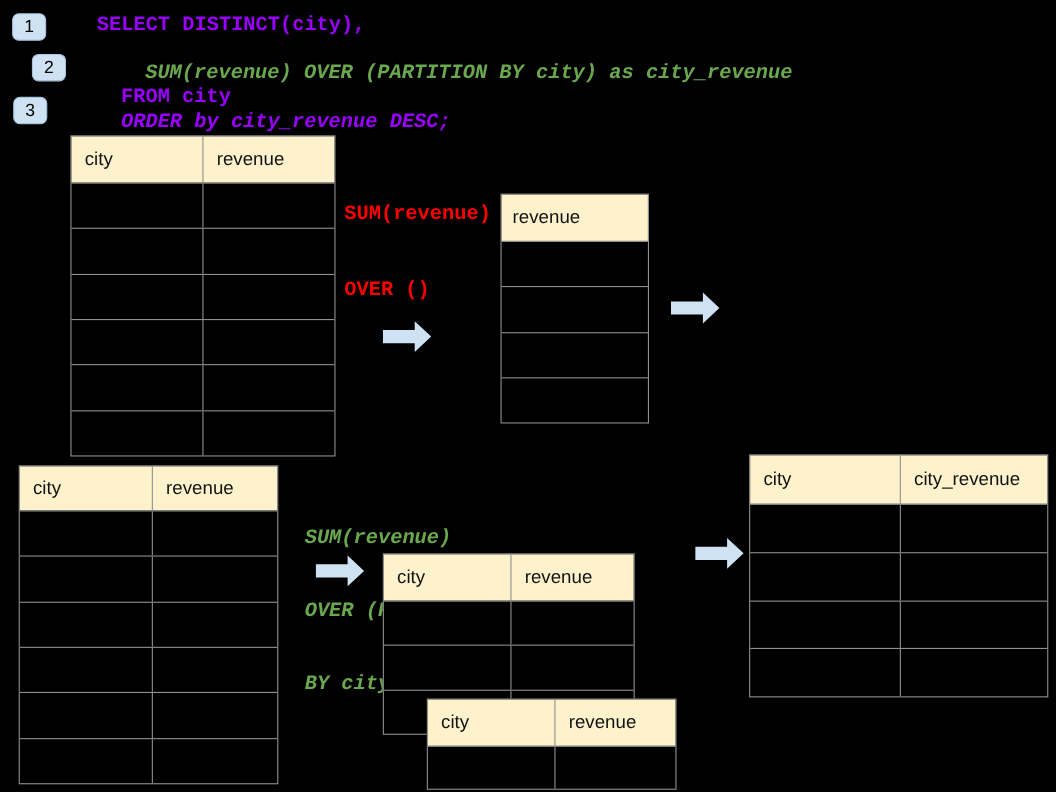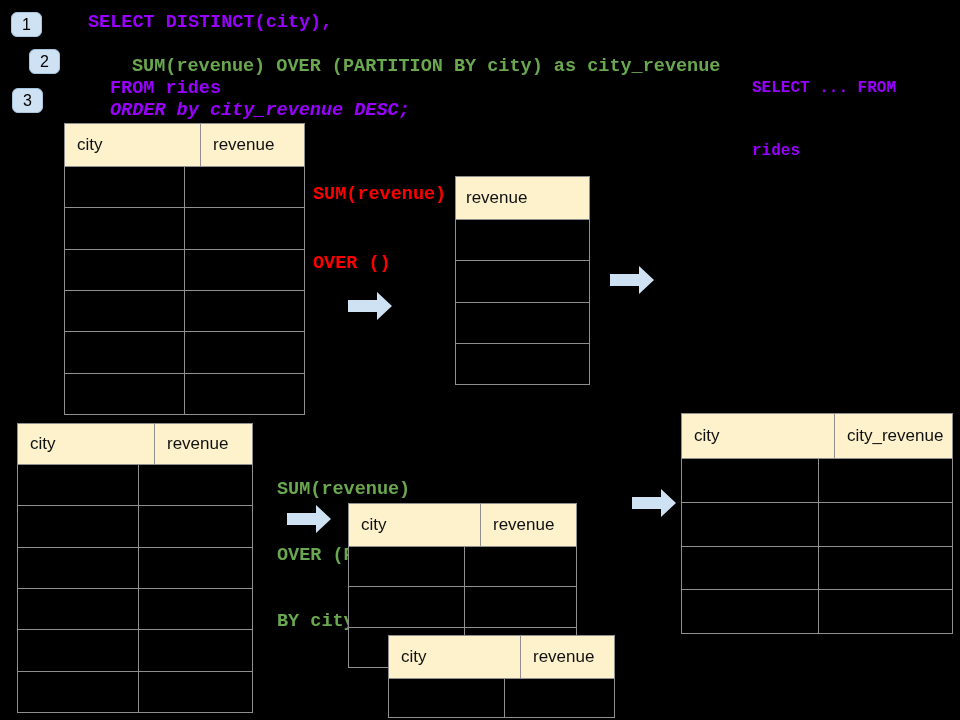--- a/index.html
+++ b/index.html
@@ -35,21 +35,21 @@
   .code {
     position: absolute;
     font-family: "Liberation Mono", "DejaVu Sans Mono", monospace;
     font-weight: bold;
     font-size: 18.5px;
     line-height: 22px;
     white-space: pre;
   }
   .purple { color: var(--purple, #9900ff); }
   .red    { color: var(--red, #ff0000); }
-  .green  { color: var(--green, #6aa84f); }
+  .green  { color: var(--green, #6aa84f); font-style: italic; }
 
   #code-line1 { left: 88px;  top: 12px; }
   #code-line2 { left: 132px; top: 34px; }
   #code-line3 { left: 132px; top: 56px; }
   #code-line4 { left: 110px; top: 78px; }
   #code-line5 { left: 110px; top: 100px; font-style: italic; }
 
   #side-note { left: 752px; top: 36px; font-size: 16px; line-height: 21px; }
   #total-label { left: 313px; top: 137px; line-height: 23px; }
   #partition-label { left: 277px; top: 435px; line-height: 22px; }
@@ -59,21 +59,20 @@
     position: absolute;
     background: #000;
     border: 1px solid var(--table_border, #8f8f8f);
     display: flex;
     flex-direction: column;
   }
   .thead {
     display: flex;
     background: var(--header_fill, #fdf2cc);
     flex: none;
-    gap: 16px;
   }
   .hcell {
     display: flex;
     align-items: center;
     padding-left: 12px;
     font-size: 17px;
     color: var(--header_text, #111);
     flex: 1;
   }
   .hcell + .hcell { border-left: 1px solid var(--table_border, #8f8f8f); }
@@ -118,27 +117,23 @@
 <body>
 
 <div class="canvas">
 
   <div class="badge" id="badge1">1</div>
   <div class="badge" id="badge2">2</div>
   <div class="badge" id="badge3">3</div>
 
   <div class="code purple" id="code-line1">SELECT DISTINCT(city),</div>
   <div class="code green" id="code-line3">SUM(revenue) OVER (PARTITION BY city) as city_revenue</div>
-  <div class="code purple" id="code-line4">FROM rides</div>
+  <div class="code purple" id="code-line4">FROM city</div>
   <div class="code purple" id="code-line5">ORDER by city_revenue DESC;</div>
 
-  <div class="code purple" id="side-note">
-    <div>SELECT ... FROM</div>
-    <div>rides</div>
-  </div>
 
   <div class="code red" id="total-label">
     <div>SUM(revenue)</div>
     <div>OVER ()</div>
   </div>
 
   <div class="code green" id="partition-label">
     <div>SUM(revenue)</div>
     <div>OVER (PARTITION</div>
     <div>BY city)</div>

